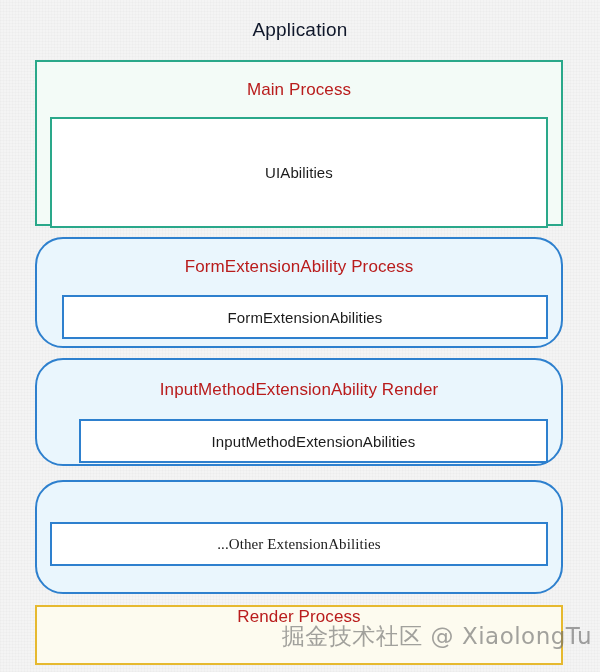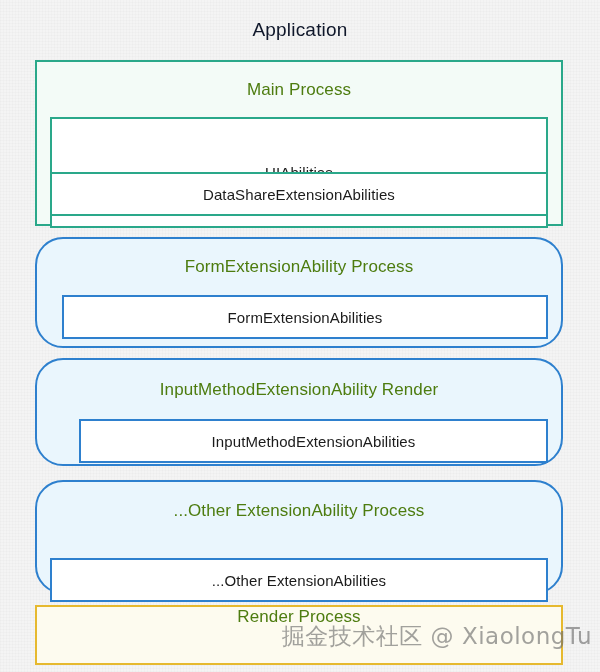--- a/index.html
+++ b/index.html
@@ -62,21 +62,21 @@
     border-radius: 28px;
   }
   .process-box.amber {
     border-color: #e6b92f;
     background-color: #fdfbef;
   }
 
   .process-title {
     text-align: center;
     font-size: 17px;
-    color: #4d7c0f;
+    color: #b91c1c;
     letter-spacing: 0.1px;
   }
 
   
   .ability-row {
     position: absolute;
     left: 13px;
     right: 13px;
     display: flex;
     gap: 12px;
@@ -112,21 +112,21 @@
   #main-process .process-title        { margin-top: 18px; }
   #form-process .process-title        { margin-top: 18px; }
   #ime-process .process-title         { margin-top: 20px; }
   #other-process .process-title       { margin-top: 19px; }
   #render-process .process-title      { }
 
   #main-row-1  { top: 55px; }
   #main-row-2  { top: 110px; }
   #form-row    { top: 56px; margin-left: 12px; }
   #ime-row     { top: 59px; padding-left: 29px; }
-  #other-row   { top: 76px; }
+  #other-row   { top: 40px; font-family: Liberation Serif, serif; }
 
   
   #watermark {
     position: absolute;
     right: 8px;
     bottom: 20px;
     z-index: 5;
     font-size: 23px;
     color: rgba(105, 105, 105, 0.62);
     white-space: nowrap;
@@ -143,43 +143,39 @@
 
   <div class="diagram-title">Application</div>
 
   <div class="process-box teal" id="main-process">
     <div class="process-title">Main Process</div>
 
     <div class="ability-row" id="main-row-1">
       <div class="ability-box teal fixed-ui">UIAbilities</div>
     </div>
 
-    <div class="ability-row" id="main-row-2">
-      <div class="ability-box teal full">DataShareExtensionAbilities</div>
-    </div>
   </div>
 
   <div class="process-box blue" id="form-process">
     <div class="process-title">FormExtensionAbility Process</div>
 
     <div class="ability-row" id="form-row">
       <div class="ability-box blue full">FormExtensionAbilities</div>
     </div>
   </div>
 
   <div class="process-box blue" id="ime-process">
     <div class="process-title">InputMethodExtensionAbility Render</div>
 
     <div class="ability-row" id="ime-row">
       <div class="ability-box blue full">InputMethodExtensionAbilities</div>
     </div>
   </div>
 
   <div class="process-box blue" id="other-process">
-    <div class="process-title">...Other ExtensionAbility Process</div>
 
     <div class="ability-row" id="other-row">
       <div class="ability-box blue full">...Other ExtensionAbilities</div>
     </div>
   </div>
 
   <div class="process-box amber" id="render-process">
     <div class="process-title">Render Process</div>
   </div>
 

